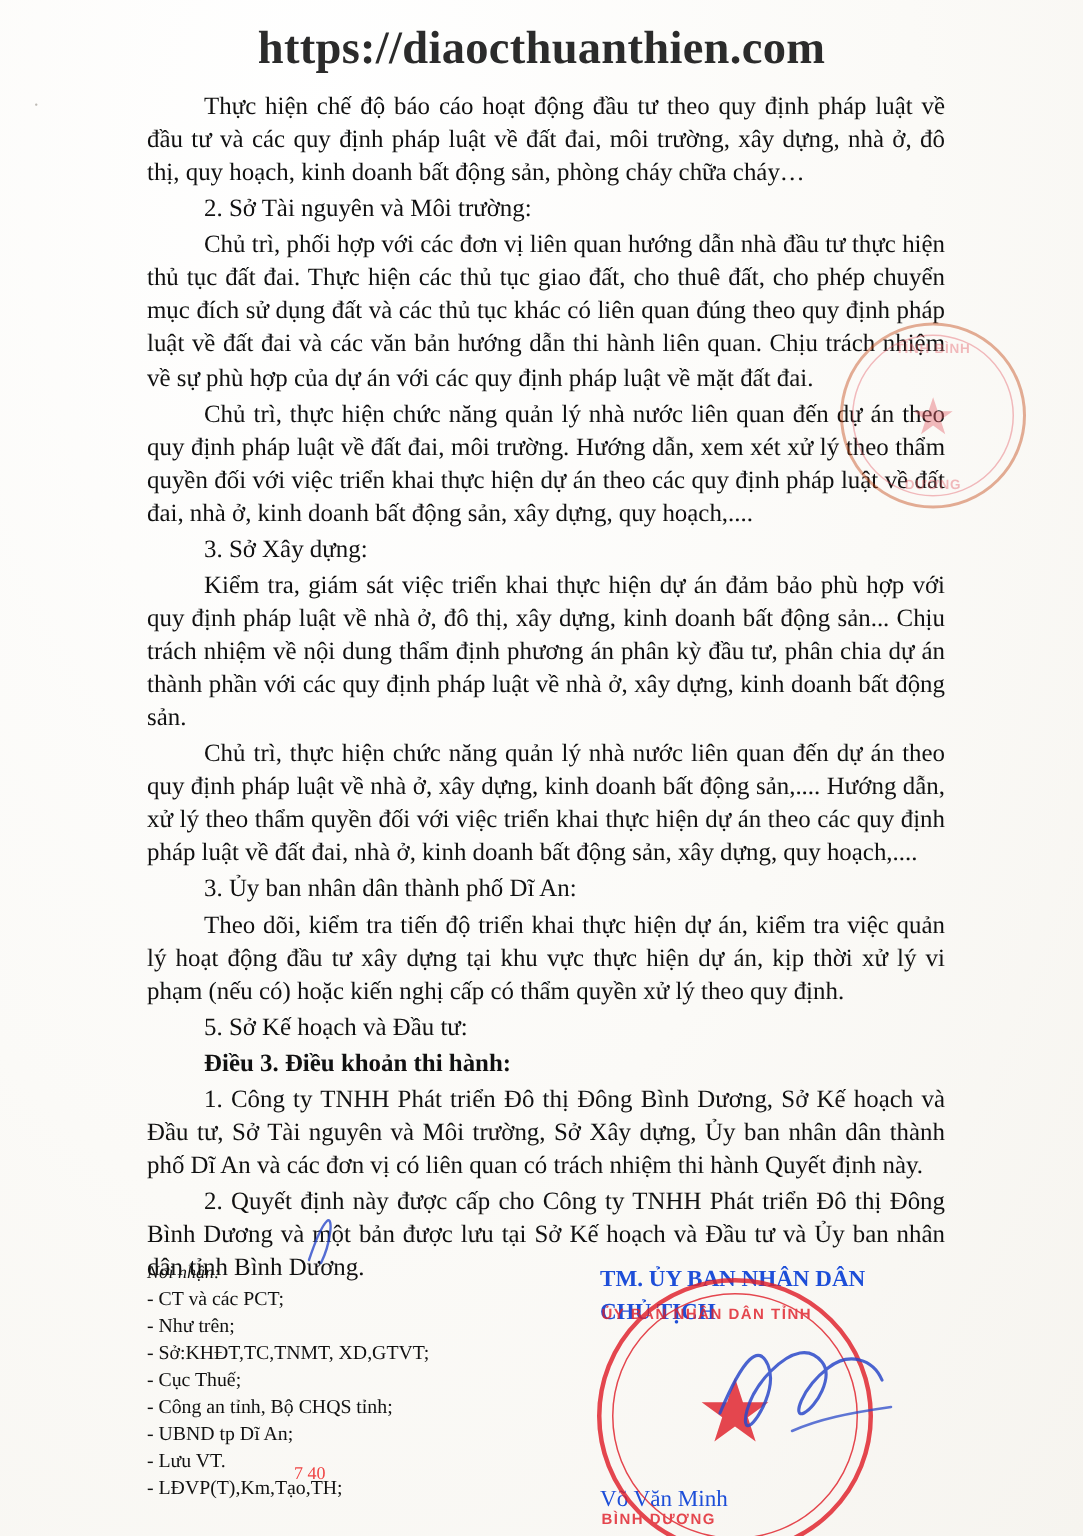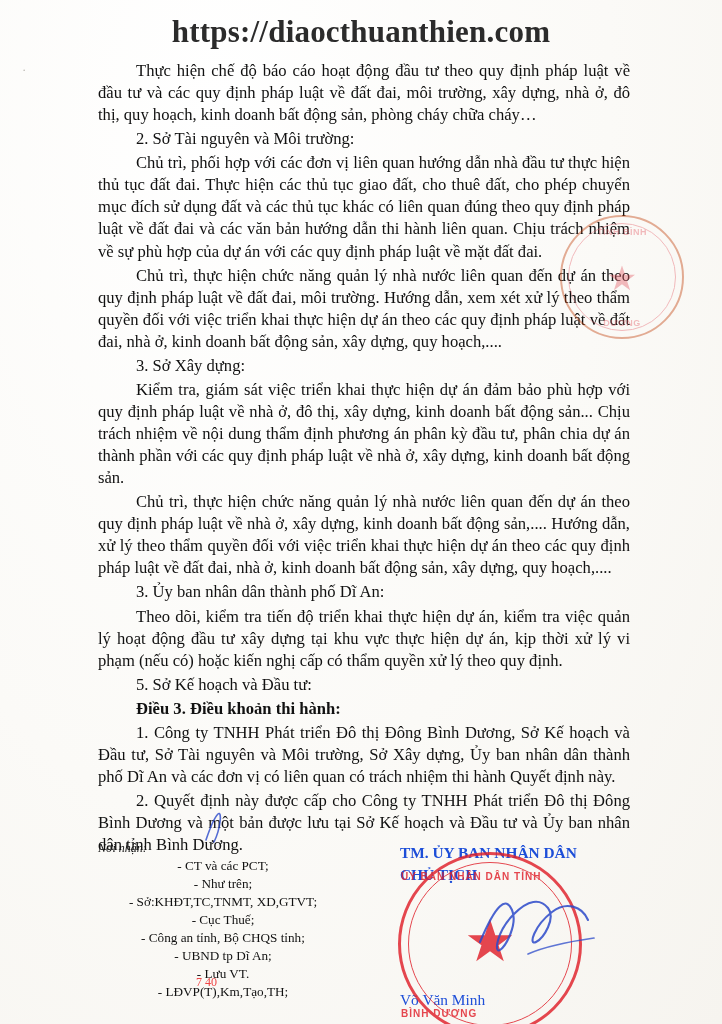--- a/index.html
+++ b/index.html
@@ -69,21 +69,20 @@
     color: #111;
   }
   #recipients .title {
     font-weight: normal;
     font-style: italic;
     font-size: 12px;
     margin-bottom: 1px;
   }
   #recipients .line {
     white-space: nowrap;
-    text-align: center;
   }
   
   #signature {
     position: absolute;
     left: 400px;
     top: 842px;
     width: 260px;
     text-align: left;
     font-size: 15.4px;
     font-weight: bold;

